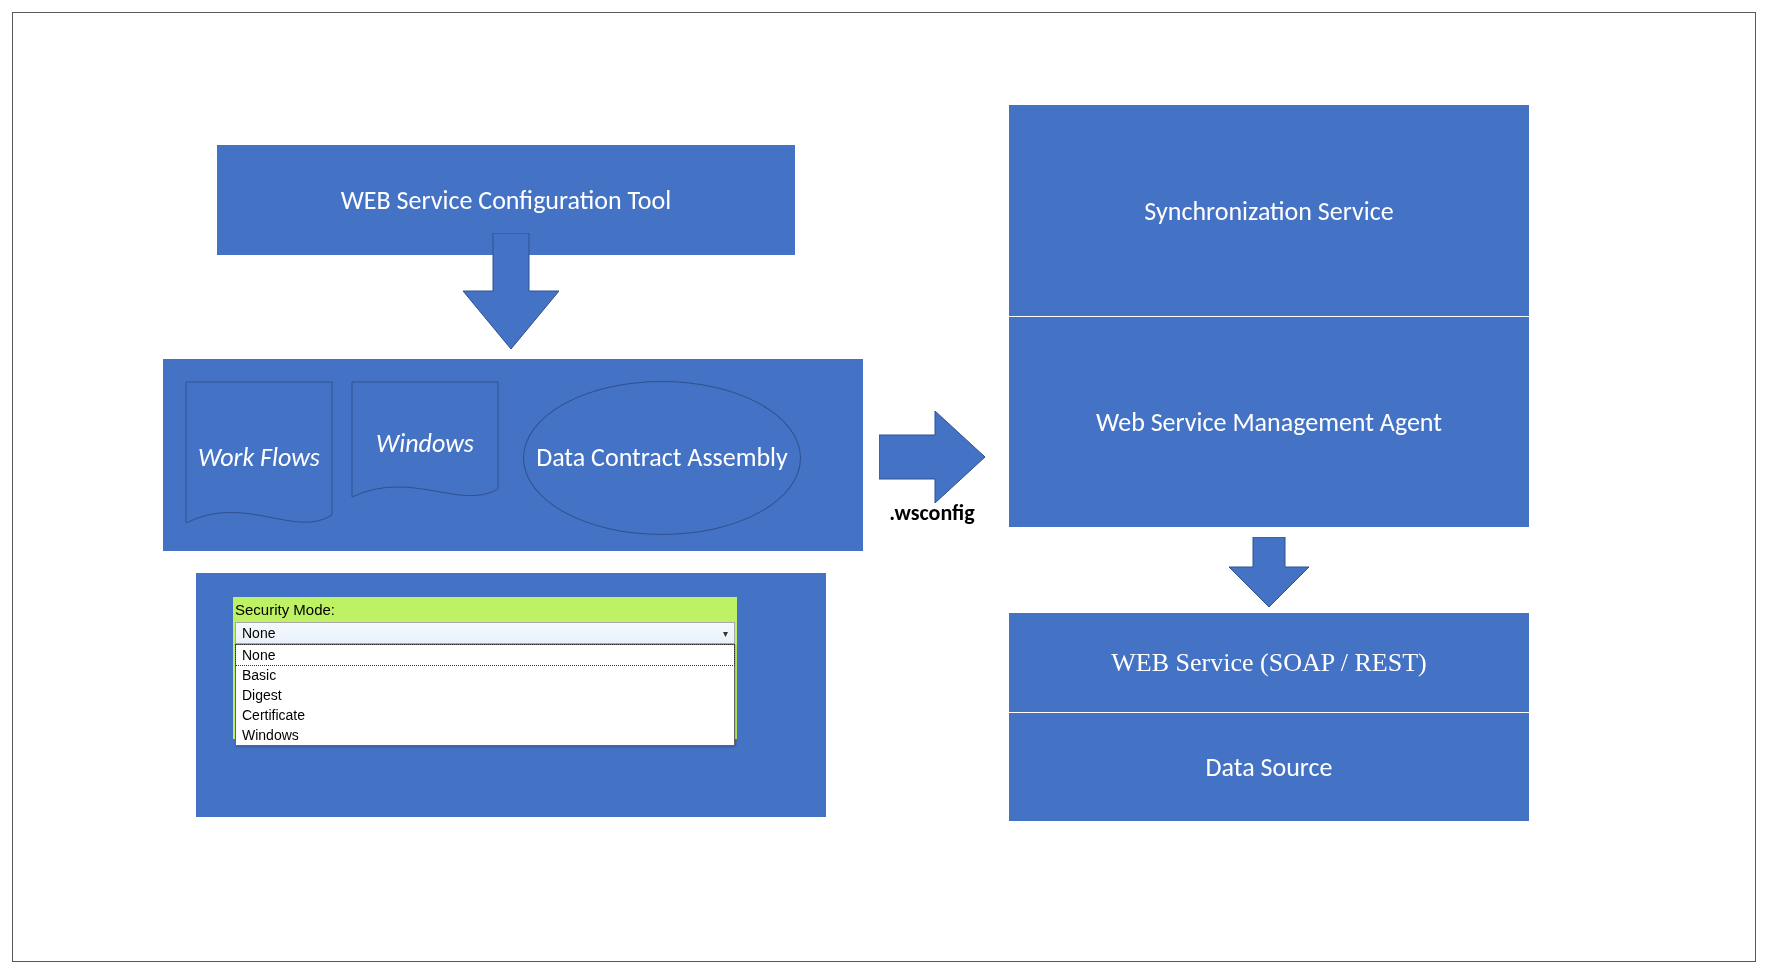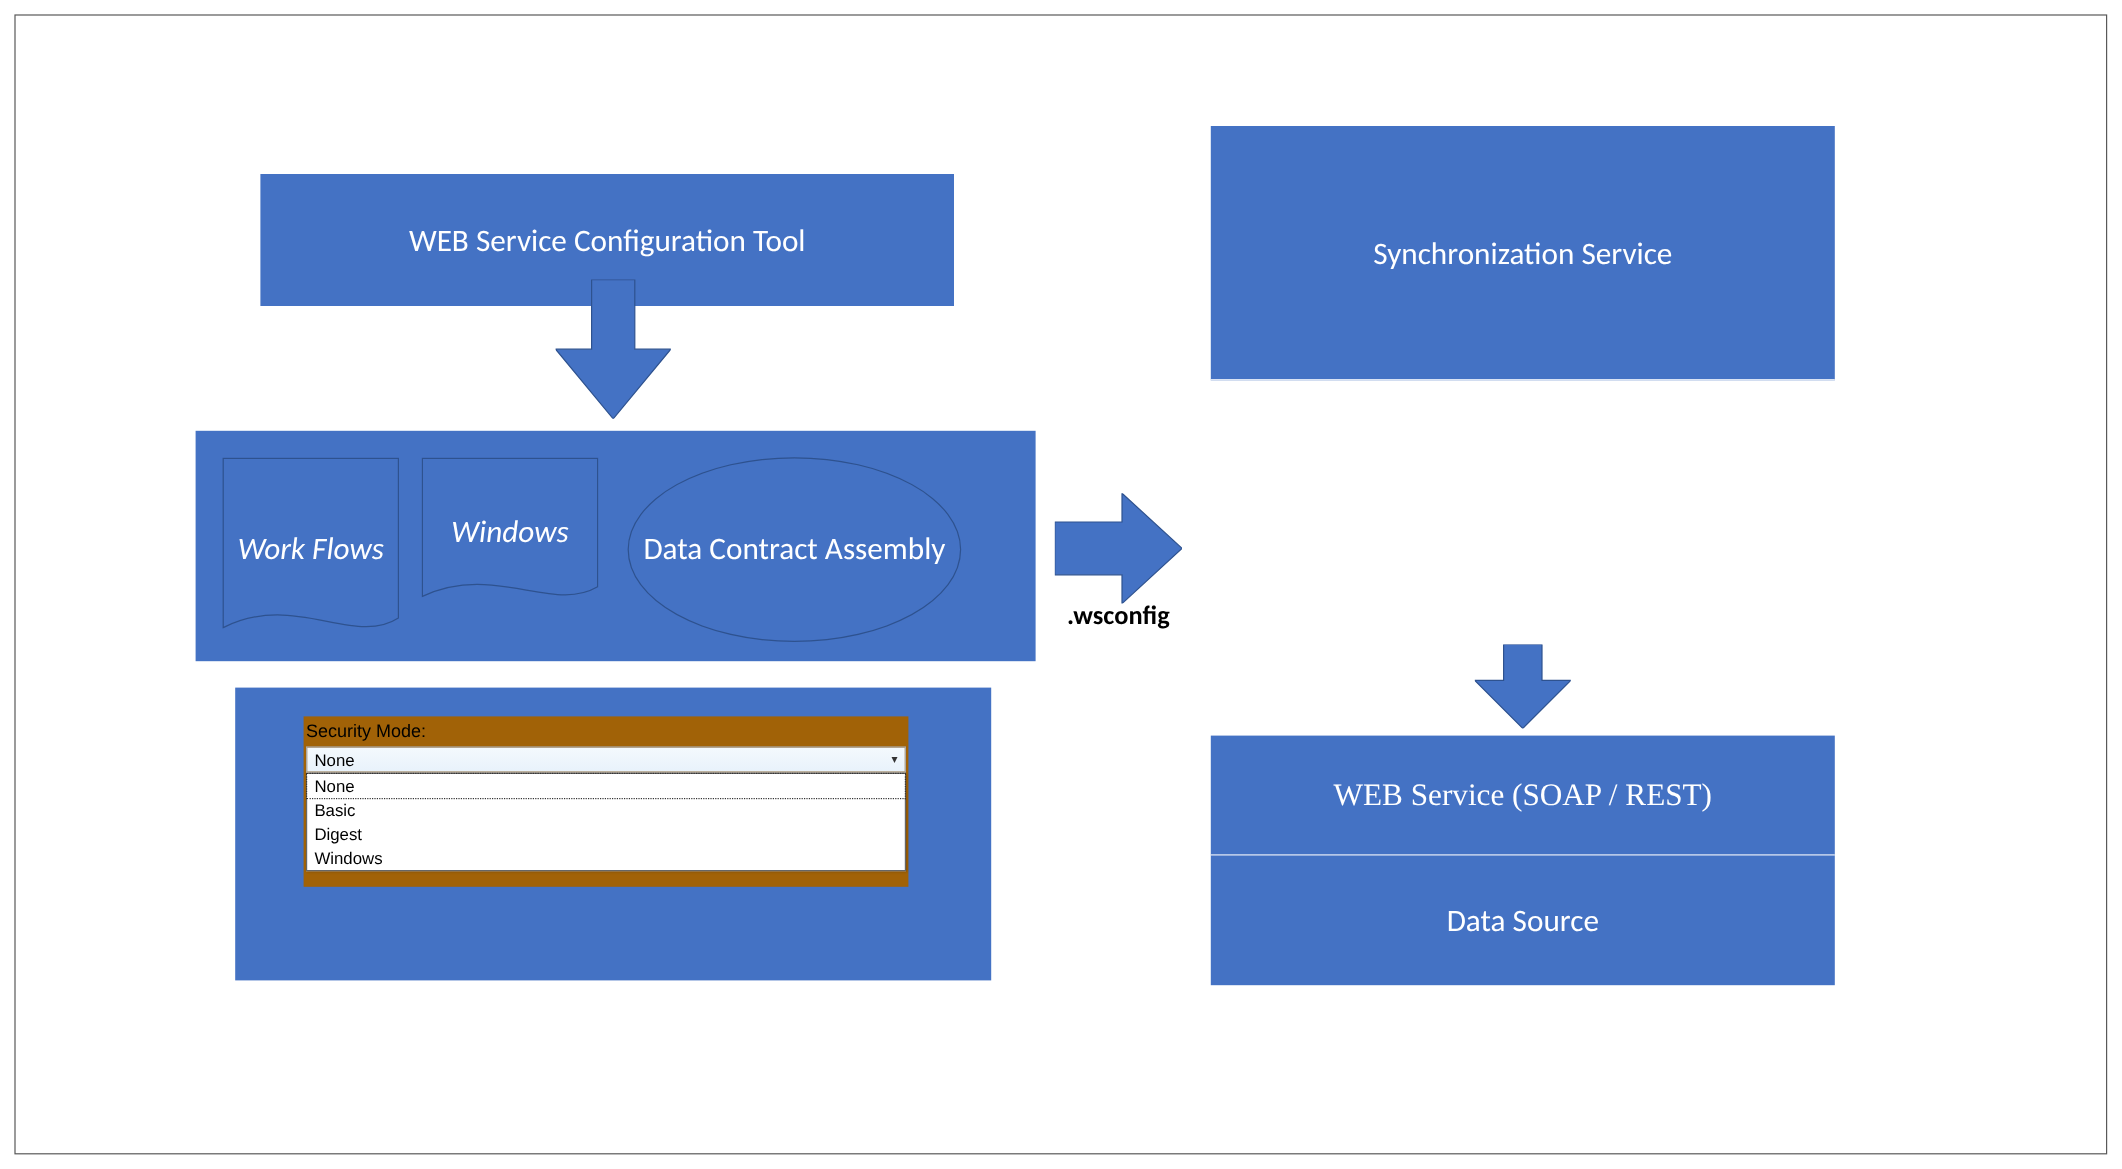--- a/index.html
+++ b/index.html
@@ -66,25 +66,24 @@
     color: #fff;
     font-size: 26px;
     line-height: 1.2;
   }
 
   
   #box-security { left: 183px; top: 560px; width: 630px; height: 244px; }
   #security-panel {
     position: absolute;
     left: 220px; top: 584px; width: 504px; height: 142px;
-    background: #a16207;
+    background: #bef264;
     color: #000;
     font-family: "Segoe UI", Arial, sans-serif;
     font-size: 14px;
-    margin-left: 20px;
   }
   #security-panel .label { padding: 4px 4px 4px 2px; font-size: 15px; }
   #security-select {
     border: 1px solid #A9A9A9;
     background: linear-gradient(#f4f9fd,#e8f2fb);
     height: 22px;
     display: flex;
     align-items: center;
     justify-content: space-between;
     padding: 0 6px 0 6px;
@@ -164,32 +163,36 @@
   <div id="security-panel">
     <div class="label">Security Mode:</div>
     <div id="security-select">
       <span>None</span>
       <span class="caret">▾</span>
     </div>
     <div id="security-dropdown">
       <div class="opt selected">None</div>
       <div class="opt">Basic</div>
       <div class="opt">Digest</div>
+      <div class="opt">Certificate</div>
       <div class="opt">Windows</div>
     </div>
   </div>
 
   <svg id="arrow-wsconfig" class="arrow" viewBox="0 0 106 92">
     <polygon points="0,24 56,24 56,0 106,46 56,92 56,68 0,68" fill="#4472C4" stroke="#2E528F" stroke-width="1"></polygon>
   </svg>
   <div id="wsconfig-label">.wsconfig</div>
 
   <div id="box-sync" class="box">
     <span class="box-text">Synchronization Service</span>
   </div>
+  <div id="box-agent" class="box">
+    <span class="box-text">Web Service Management Agent</span>
+  </div>
 
   <svg class="arrow" style="left:1216px; top:524px; width:80px; height:70px;" viewBox="0 0 80 70">
     <polygon points="24,0 56,0 56,30 80,30 40,70 0,30 24,30" fill="#4472C4" stroke="#2E528F" stroke-width="1"></polygon>
   </svg>
 
   <div id="box-soaprest" class="box">
     <span class="box-text">WEB Service (SOAP / REST)</span>
   </div>
   <div id="box-datasource" class="box">
     <span class="box-text">Data Source</span>

